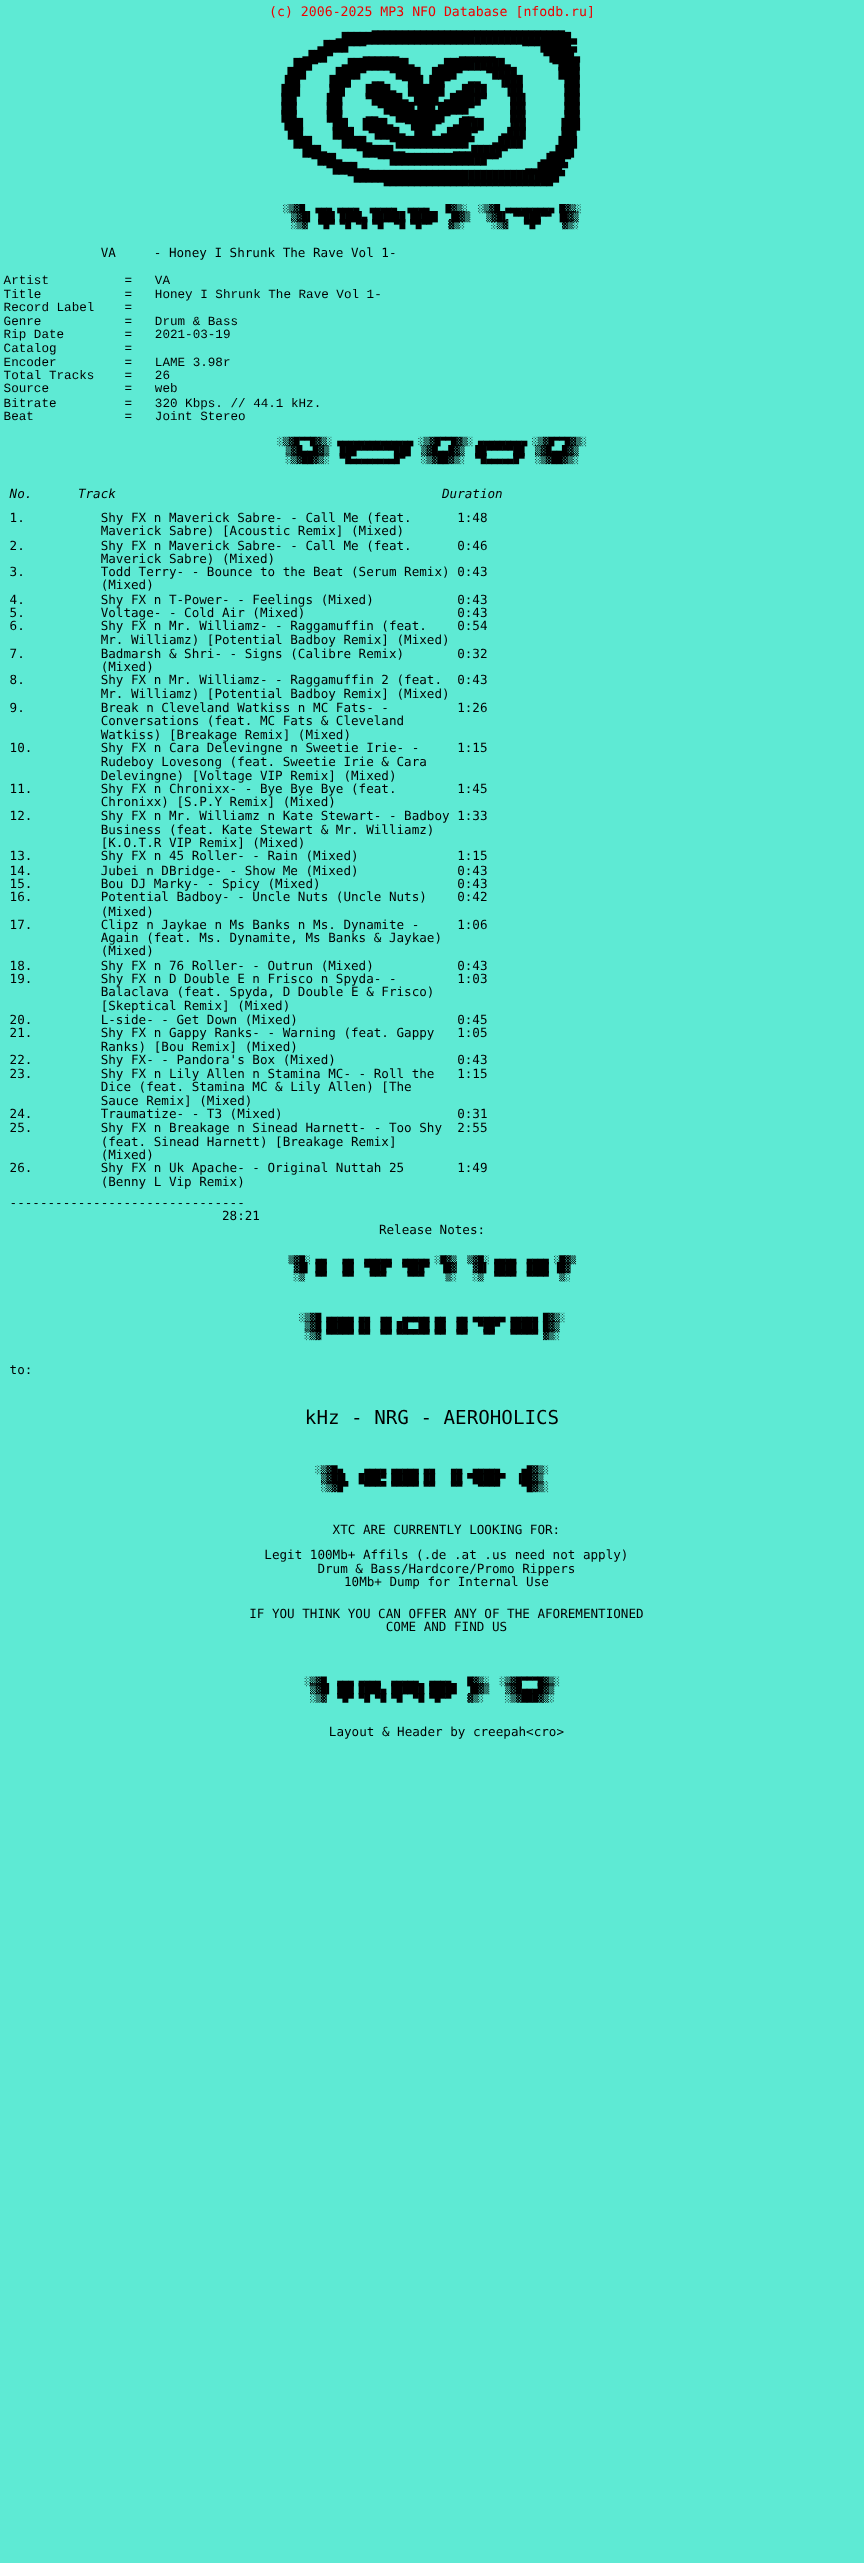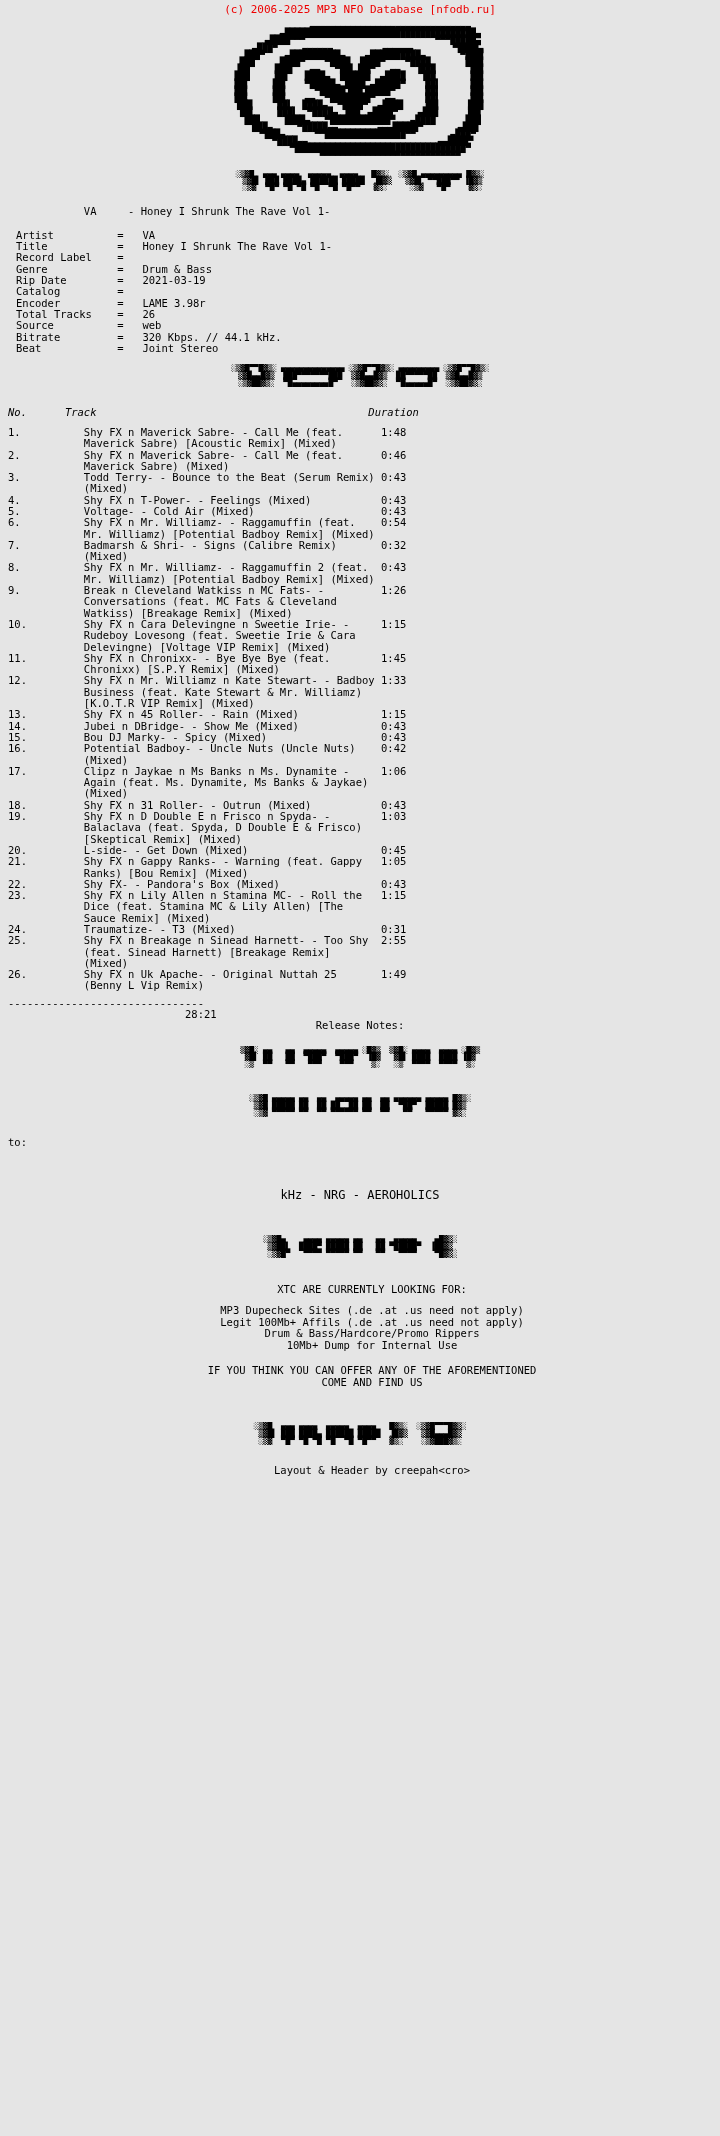--- a/index.html
+++ b/index.html
@@ -7,21 +7,21 @@
     padding: 0;
     background: #ffffff;
   }
   body {
     width: 720px;
     font-family: "DejaVu Sans Mono", "Liberation Mono", monospace;
   }
   #page {
     width: 720px;
     min-height: 2136px;
-    background: #e5e5e5;
+    background: #5eead4;
     position: relative;
     box-sizing: border-box;
     padding: 0;
   }
   .topbar {
     text-align: center;
     color: #ee0000;
     font-size: 11px;
     line-height: 14px;
     font-family: "DejaVu Sans Mono", "Liberation Mono", monospace;
@@ -59,22 +59,23 @@
   }
   .release-title {
     white-space: pre;
     font-family: "DejaVu Sans Mono", "Liberation Mono", monospace;
     font-size: 10.5px;
     line-height: 13px;
     color: #000000;
     padding-left: 8px;
   }
   .meta-table {
-    padding-left: 16px;
+    padding-left: 3px;
     margin-top: 2px;
+    font-family: Liberation Mono, monospace;
   }
   .meta-row {
     white-space: pre;
     font-size: 10.5px;
     line-height: 11.3px;
   }
   .tracks-wrap {
     padding-left: 8px;
   }
   .track-head {
@@ -97,24 +98,24 @@
   }
   .center-line {
     white-space: pre;
     font-size: 10.5px;
     line-height: 11.3px;
     text-align: center;
     color: #000;
   }
   .greets {
     text-align: center;
-    font-size: 12px;
-    line-height: 11.3px;
-    white-space: pre;
-    margin-top: 16px;
+    font-size: 16px;
+    line-height: 11.3px;
+    white-space: pre;
+    margin-top: 2px;
   }
   .newsblock {
     text-align: center;
     font-size: 10.5px;
     line-height: 11.5px;
     white-space: pre;
     padding-left: 24px;
   }
   .spacer6 { height: 6px; }
   .spacer10 { height: 10px; }
@@ -214,21 +215,21 @@
         <div class="track-row"><span>      </span><span>      Business (feat. Kate Stewart &amp; Mr. Williamz)   </span><span></span></div>
         <div class="track-row"><span>      </span><span>      [K.O.T.R VIP Remix] (Mixed)                    </span><span></span></div>
         <div class="track-row"><span>13.   </span><span>      Shy FX n 45 Roller- - Rain (Mixed)             </span><span>1:15</span></div>
         <div class="track-row"><span>14.   </span><span>      Jubei n DBridge- - Show Me (Mixed)             </span><span>0:43</span></div>
         <div class="track-row"><span>15.   </span><span>      Bou DJ Marky- - Spicy (Mixed)                  </span><span>0:43</span></div>
         <div class="track-row"><span>16.   </span><span>      Potential Badboy- - Uncle Nuts (Uncle Nuts)    </span><span>0:42</span></div>
         <div class="track-row"><span>      </span><span>      (Mixed)                                        </span><span></span></div>
         <div class="track-row"><span>17.   </span><span>      Clipz n Jaykae n Ms Banks n Ms. Dynamite -     </span><span>1:06</span></div>
         <div class="track-row"><span>      </span><span>      Again (feat. Ms. Dynamite, Ms Banks &amp; Jaykae)  </span><span></span></div>
         <div class="track-row"><span>      </span><span>      (Mixed)                                        </span><span></span></div>
-        <div class="track-row"><span>18.   </span><span>      Shy FX n 31 Roller- - Outrun (Mixed)           </span><span>0:43</span></div>
+        <div class="track-row"><span>18.   </span><span>      Shy FX n 76 Roller- - Outrun (Mixed)           </span><span>0:43</span></div>
         <div class="track-row"><span>19.   </span><span>      Shy FX n D Double E n Frisco n Spyda- -        </span><span>1:03</span></div>
         <div class="track-row"><span>      </span><span>      Balaclava (feat. Spyda, D Double E &amp; Frisco)   </span><span></span></div>
         <div class="track-row"><span>      </span><span>      [Skeptical Remix] (Mixed)                      </span><span></span></div>
         <div class="track-row"><span>20.   </span><span>      L-side- - Get Down (Mixed)                     </span><span>0:45</span></div>
         <div class="track-row"><span>21.   </span><span>      Shy FX n Gappy Ranks- - Warning (feat. Gappy   </span><span>1:05</span></div>
         <div class="track-row"><span>      </span><span>      Ranks) [Bou Remix] (Mixed)                     </span><span></span></div>
         <div class="track-row"><span>22.   </span><span>      Shy FX- - Pandora's Box (Mixed)                </span><span>0:43</span></div>
         <div class="track-row"><span>23.   </span><span>      Shy FX n Lily Allen n Stamina MC- - Roll the   </span><span>1:15</span></div>
         <div class="track-row"><span>      </span><span>      Dice (feat. Stamina MC &amp; Lily Allen) [The      </span><span></span></div>
         <div class="track-row"><span>      </span><span>      Sauce Remix] (Mixed)                           </span><span></span></div>
@@ -270,21 +271,20 @@
   <div class="spacer34"></div>
 
   <div class="ascii band-tall">░▒▓█▄    ▄▄▄▄ ▄▄▄▄▄ ▄▄   ▄▄  ▄▄▄▄▄    ▄█▓▒░
  ▒▓██▌  ████▀ █████ ██   ██ ▀█████▀  ▐██▓▒ 
  ░▒▓█▀   ▀▀▀▀ ▀▀▀▀▀ ▀▀   ▀▀   ▀▀▀▀    ▀█▓▒░</div>
 
   <div class="spacer26"></div>
 
   <div class="newsblock">XTC ARE CURRENTLY LOOKING FOR:</div>
   <div class="spacer10"></div>
-  <div class="newsblock">MP3 Dupecheck Sites (.de .at .us need not apply)</div>
   <div class="newsblock">Legit 100Mb+ Affils (.de .at .us need not apply)</div>
   <div class="newsblock">Drum &amp; Bass/Hardcore/Promo Rippers</div>
   <div class="newsblock">10Mb+ Dump for Internal Use</div>
   <div class="spacer14"></div>
   <div class="newsblock">IF YOU THINK YOU CAN OFFER ANY OF THE AFOREMENTIONED</div>
   <div class="newsblock">COME AND FIND US</div>
 
   <div class="spacer34"></div>
 
   <div class="ascii band-tall">░▒▓█  ▄▄▄ ▄▄▄▄  ▄▄▄▄▄  ▄▄▄▄   █▓▒░  ░▒▓█▀▀▀█▓▒░

